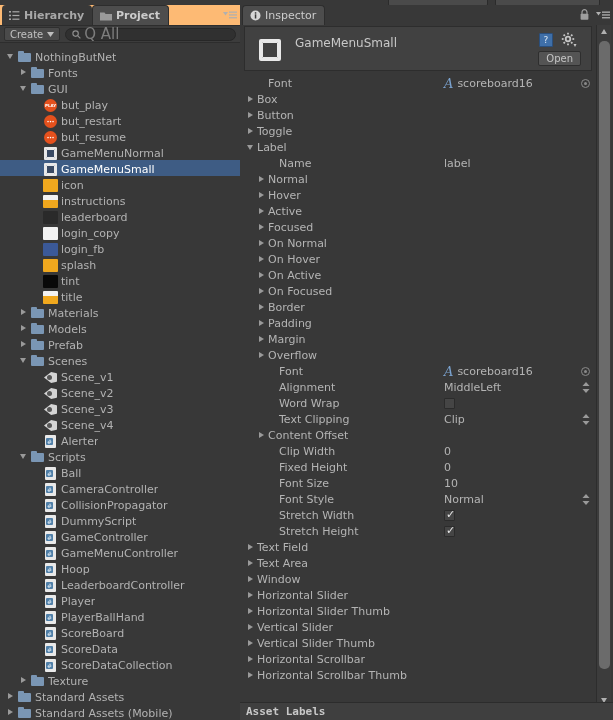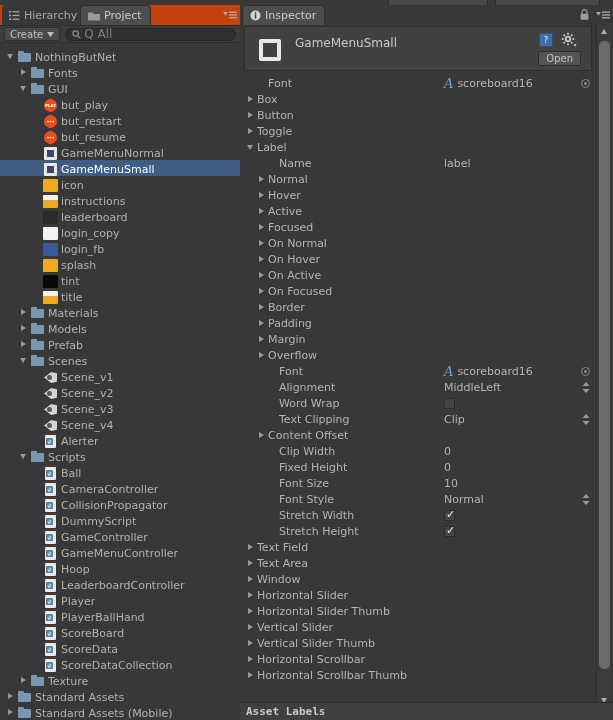--- a/index.html
+++ b/index.html
@@ -15,37 +15,37 @@
   }
   #app { position: relative; width: 613px; height: 720px; background:#383838; }
 
   
   .topstrip { position:absolute; left:0; top:0; width:613px; height:9px; background:#383838; }
   .ghost-tab { position:absolute; top:-10px; height:19px; background:#4a4a4a;
                border:1px solid #2b2b2b; border-radius:5px; }
 
   
   .left-panel { position:absolute; left:0; top:5px; width:240px; height:715px; background:#383838; }
-  .tabbar { position:relative; height:20px; background:#c2410c; }
+  .tabbar { position:relative; height:20px; background:#fdba74;font-weight:bold; }
   .tab { position:absolute; top:0; height:20px; display:flex; align-items:center;
          padding:0 8px 0 7px; border-radius:4px 4px 0 0; font-size:11px; gap:4px;
          color:#b4b4b4; white-space:nowrap; }
   .tab.inactive { background:#383838; color:#a8a8a8; }
   .tab.active { background:#4d4d4d; color:#cccccc; border:1px solid #2d2d2d; border-bottom:none; }
   .tabmenu { position:absolute; right:3px; top:5px; width:14px; height:10px; }
 
   .toolbar-row { position:relative; height:18px; background:#3c3c3c;
                  border-top:1px solid #2d2d2d; border-bottom:1px solid #2d2d2d;
                  display:flex; align-items:center; padding:0 4px; gap:5px; }
   .create-btn { display:flex; align-items:center; gap:4px; height:14px; padding:0 5px;
                 background:#4a4a4a; border:1px solid #2f2f2f; border-radius:2px;
                 font-size:10px; color:#c0c0c0; }
   .search-box { flex:1; height:13px; background:#303030; border:1px solid #272727;
                 border-radius:7px; display:flex; align-items:center; padding:0 6px; gap:3px;
-                color:#7d7d7d; font-size:12px; }
+                color:#7d7d7d; font-size:15px; }
 
   .tree { position:absolute; left:0; top:43px; width:240px; height:677px;
           background:#383838; overflow:hidden; }
   .row { position:relative; height:16px; display:flex; align-items:flex-end;
          white-space:nowrap; font-size:11px; color:#b2b2b2; }
   .row.sel { background:#3e5c84; color:#ffffff; }
   .arrow { width:11px; height:16px; flex:0 0 11px; position:relative; }
   .arrow.closed::after { content:""; position:absolute; left:2px; top:5px;
       border-left:5px solid #9a9a9a; border-top:3.5px solid transparent; border-bottom:3.5px solid transparent; }
   .arrow.open::after { content:""; position:absolute; left:1px; top:6px;
@@ -172,21 +172,21 @@
         <svg width="11" height="11" viewBox="0 0 11 11">
           <rect x="0" y="1" width="2" height="1.6" fill="#a9a9a9"></rect>
           <rect x="0" y="4.7" width="2" height="1.6" fill="#a9a9a9"></rect>
           <rect x="0" y="8.4" width="2" height="1.6" fill="#a9a9a9"></rect>
           <rect x="3.4" y="1.2" width="7" height="1.2" fill="#a9a9a9"></rect>
           <rect x="3.4" y="4.9" width="7" height="1.2" fill="#a9a9a9"></rect>
           <rect x="3.4" y="8.6" width="7" height="1.2" fill="#a9a9a9"></rect>
         </svg>
         <span>Hierarchy</span>
       </div>
-      <div class="tab active" style="left:80px;">
+      <div class="tab active" style="left:92px;">
         <svg width="12" height="10" viewBox="0 0 12 10">
           <path d="M0 1.5 L4.5 1.5 L5.6 3 L12 3 L12 9.5 L0 9.5 Z" fill="#9a9a9a"></path>
         </svg>
         <span>Project</span>
       </div>
       <svg class="tabmenu" viewBox="0 0 14 10">
         <path d="M0 2 L5 2 L2.5 5.5 Z" fill="#b0b0b0"></path>
         <rect x="6" y="1.5" width="8" height="1.3" fill="#b0b0b0"></rect>
         <rect x="6" y="4.3" width="8" height="1.3" fill="#b0b0b0"></rect>
         <rect x="6" y="7.1" width="8" height="1.3" fill="#b0b0b0"></rect>

